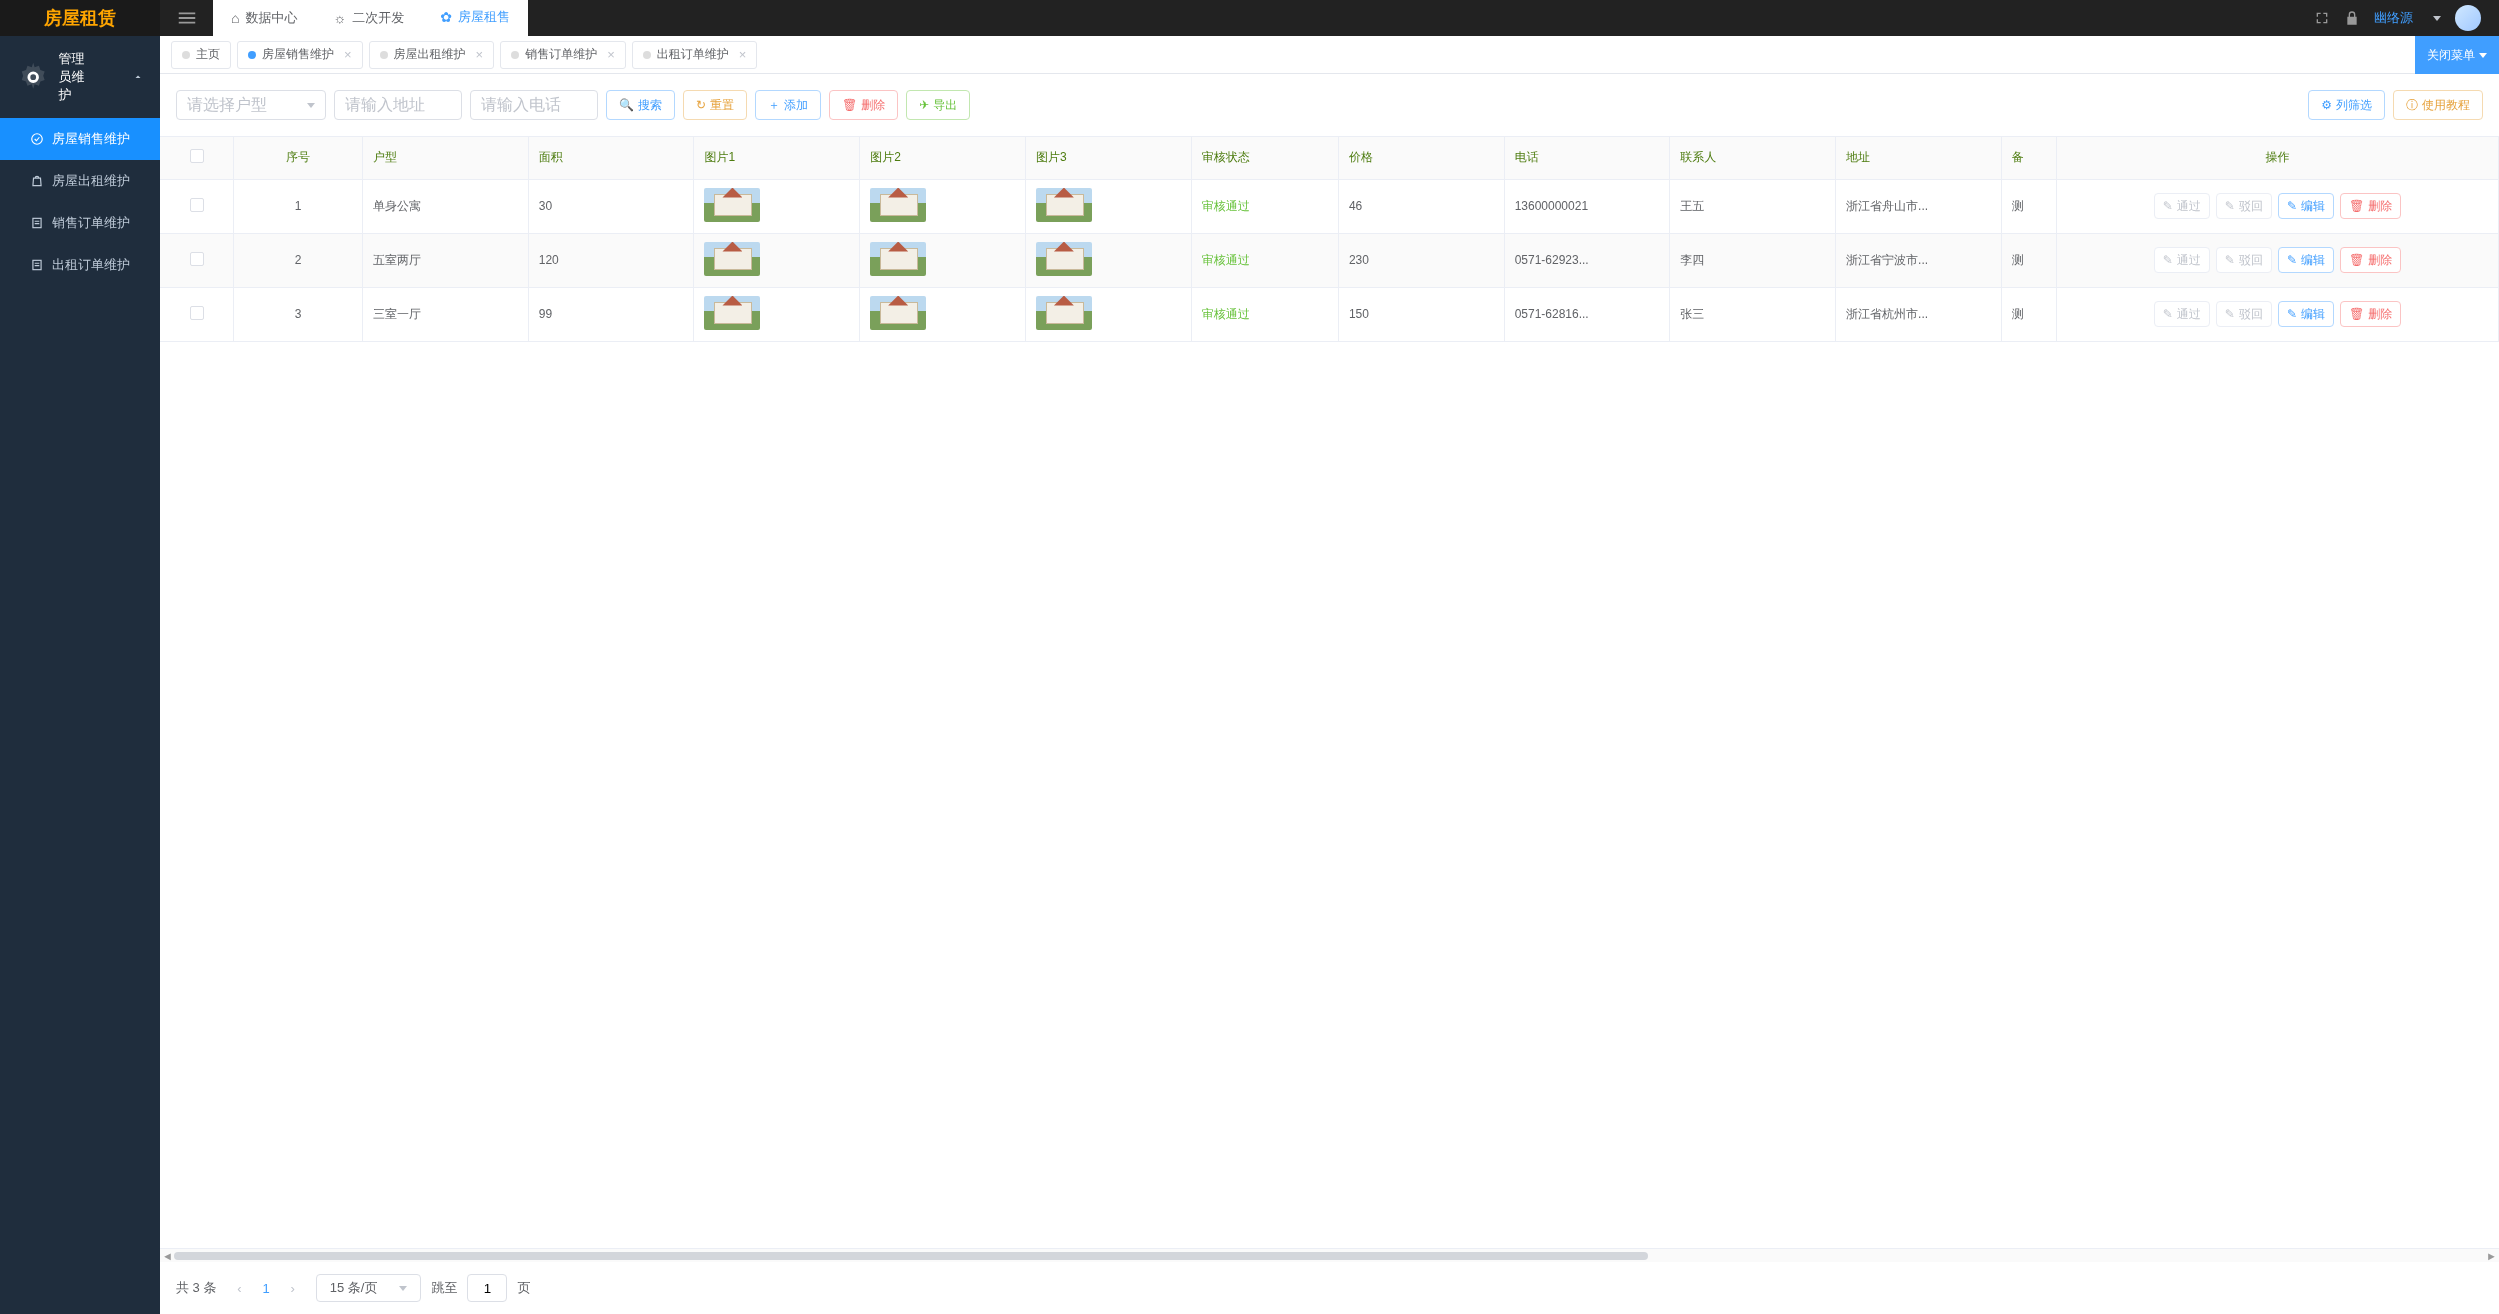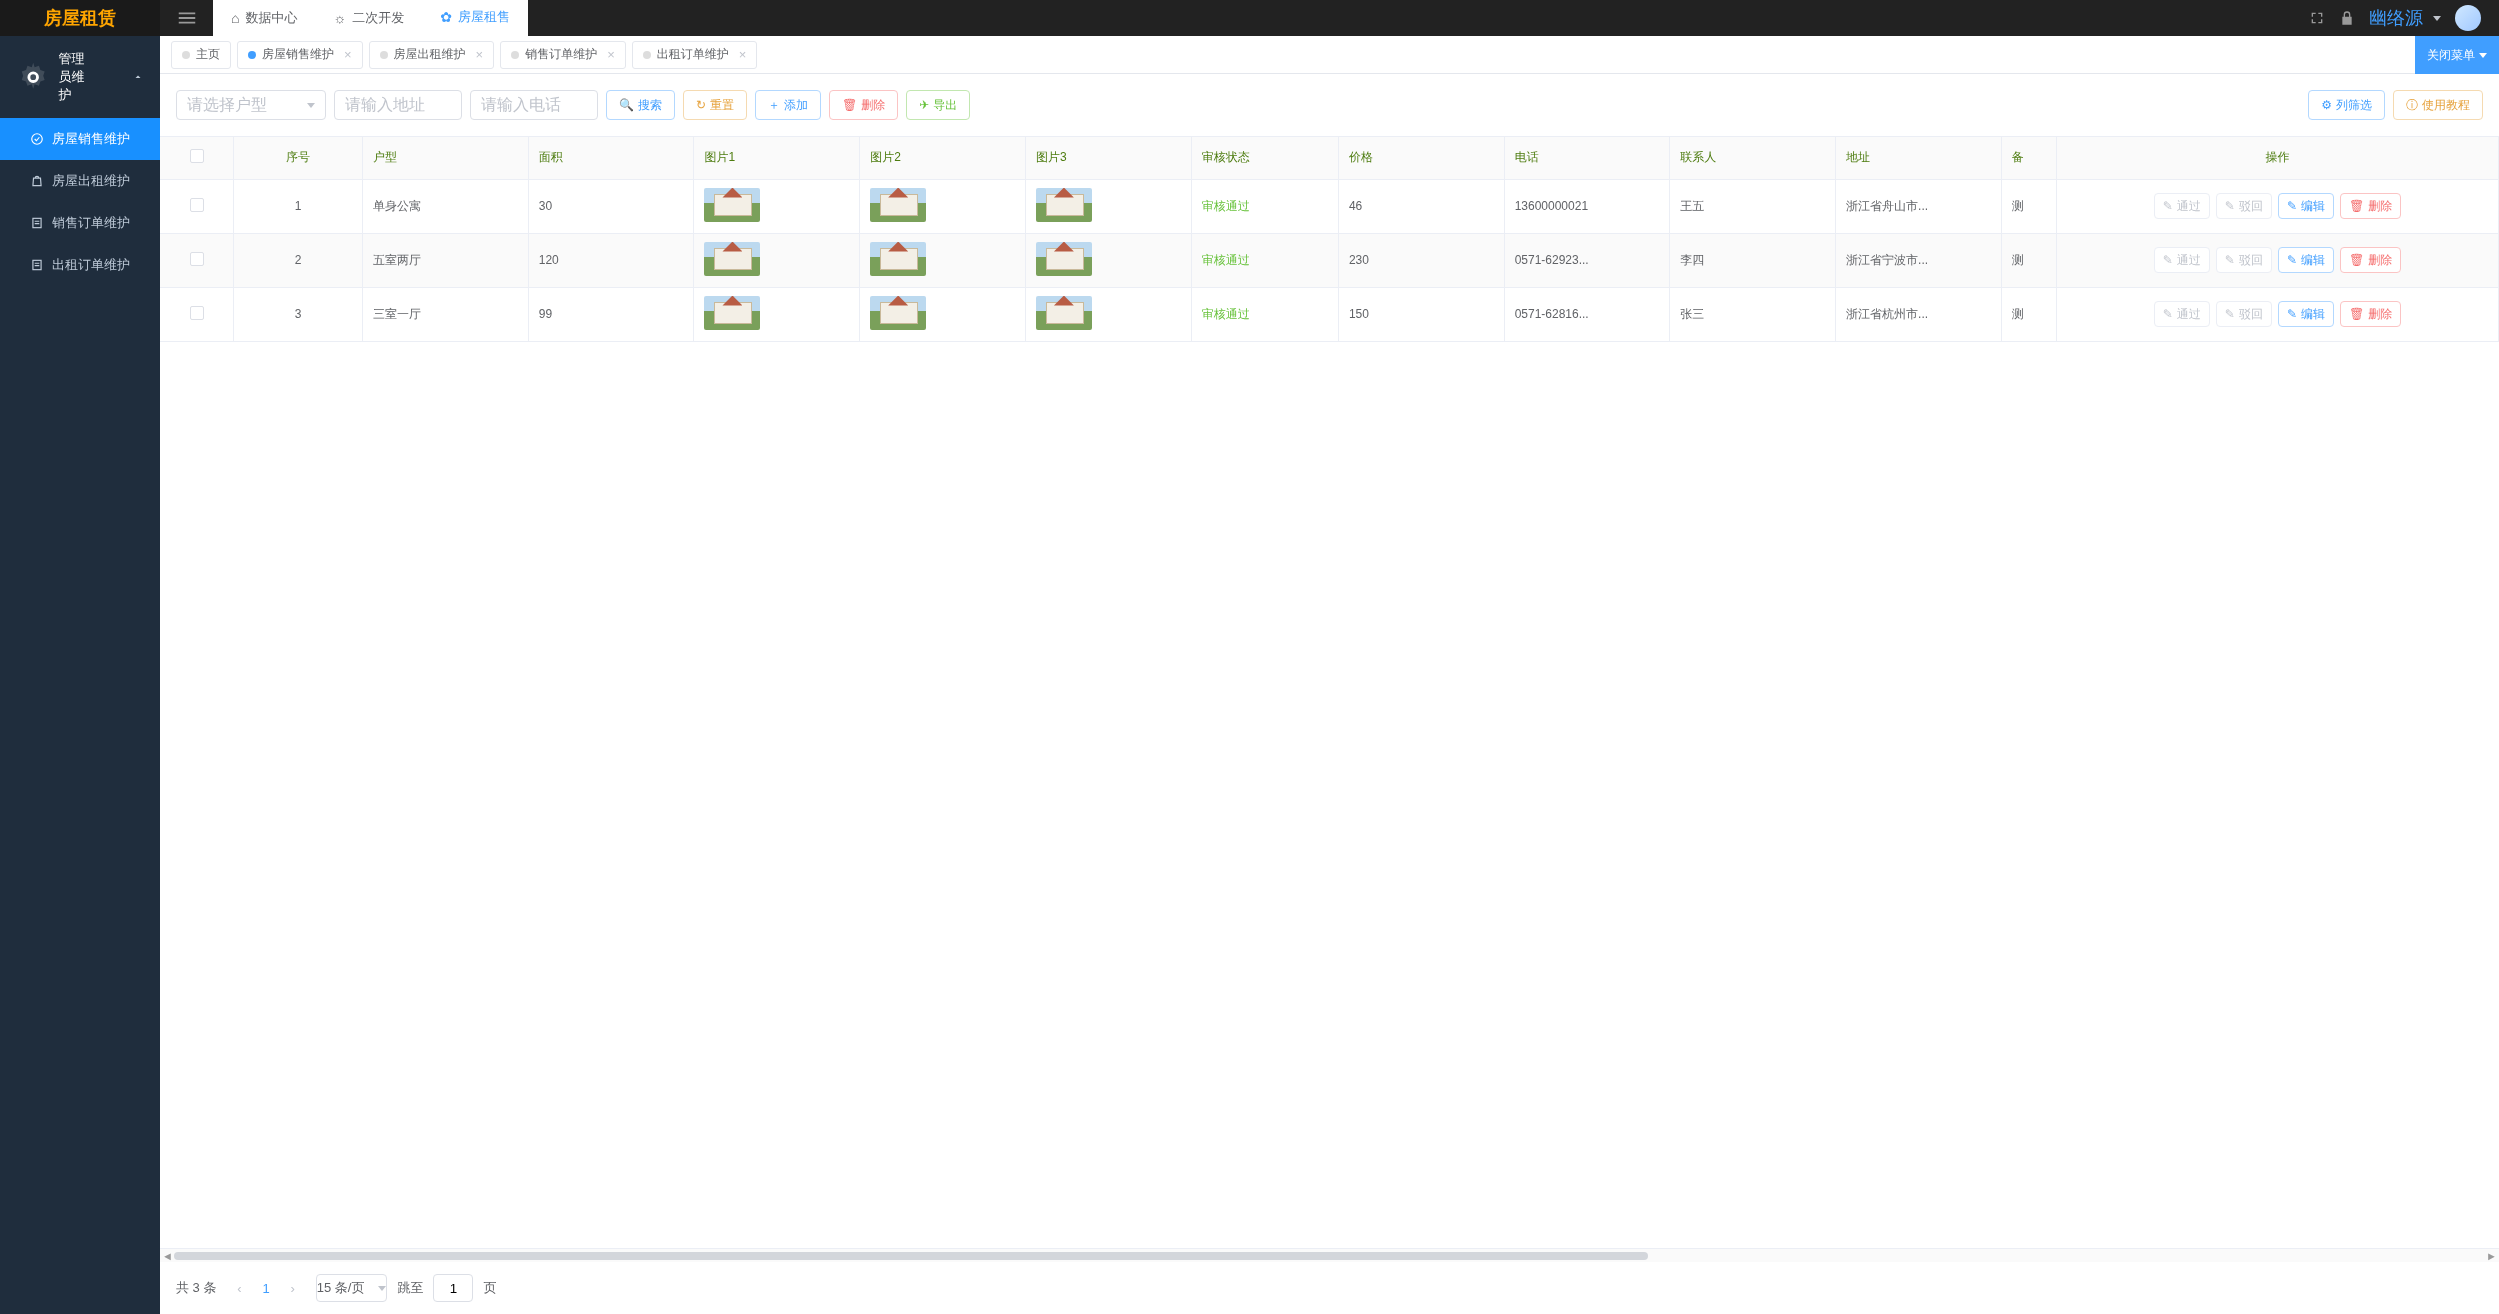--- a/index.html
+++ b/index.html
@@ -11,21 +11,21 @@
 .logo { width: 160px; height: 40px; display: flex; align-items: center; justify-content: center; color: #ffa500; font-size: 18px; font-weight: bold; background: #1a1a1a; }
 .hamburger { width: 53px; height: 40px; display: flex; align-items: center; justify-content: center; cursor: pointer; }
 .hamburger svg { width: 22px; height: 22px; fill: #999; }
 .top-tabs { display: flex; height: 40px; background: #222; }
 .top-tab { display: flex; align-items: center; padding: 0 18px; height: 40px; color: #888; cursor: pointer; gap: 6px; font-size: 13px; }
 .top-tab.active-white { background: #fff; color: #606266; }
 .top-tab.active-blue { color: #409eff; border-bottom: 2px solid #409eff; background:#fff; }
 .top-tab .ticon { font-size: 14px; }
 .top-right { margin-left: auto; display: flex; align-items: center; gap: 14px; padding-right: 18px; height: 40px; }
 .top-right .sq { width: 16px; height: 16px; fill: #999; cursor:pointer; }
-.user-name { color: #409eff; font-size: 18px; cursor:pointer; display:flex; align-items:center; gap:10px;}
+.user-name { color: #409eff; font-size: 13px; cursor:pointer; display:flex; align-items:center; gap:20px;}
 .avatar { width: 26px; height: 26px; border-radius: 50%; background: linear-gradient(135deg,#d0e8ff,#a0c8ff); cursor:pointer; }
 
 
 .body { flex: 1; display: flex; min-height: 0; }
 .sidebar { width: 160px; background: #1f2d3d; color: #bfcbd9; display:flex; flex-direction:column; }
 .side-group { display: flex; align-items: center; justify-content: space-between; padding: 14px 16px; color: #fff; font-size: 13px; background:#1f2d3d; cursor:pointer;}
 .side-group .left { display:flex; align-items:center; gap:8px;}
 .side-item { display: flex; align-items: center; gap: 8px; padding: 12px 16px 12px 30px; font-size: 13px; cursor: pointer; color:#bfcbd9; }
 .side-item.active { background: #1890ff; color: #fff; }
 .side-item .sicon { width:14px; height:14px; fill:currentColor; }
@@ -82,21 +82,21 @@
 .ops .btn { height:26px; padding:0 8px; font-size:12px;}
 .hscroll{ height:14px; background:#fafafa; border-top:1px solid #ebeef5; position:relative;}
 .hscroll .thumb-bar{ position:absolute; left:14px; top:3px; height:8px; width:63%; background:#d3d6db; border-radius:4px;}
 .hscroll .arrow{position:absolute; top:1px; font-size:11px; color:#999;}
 .hscroll .arrow.l{left:2px;} .hscroll .arrow.r{right:2px;}
 
 
 .pager { display:flex; align-items:center; gap:10px; padding:12px 16px; font-size:13px; color:#606266;}
 .pager .pg-btn{ width:26px; height:26px; display:flex; align-items:center; justify-content:center; cursor:pointer; color:#c0c4cc;}
 .pager .pg-num{ color:#409eff; font-weight:500; cursor:pointer;}
-.pager .size-sel{ height:28px; border:1px solid #dcdfe6; border-radius:4px; padding:0 0; display:flex; align-items:center; gap:14px; cursor:pointer;}
+.pager .size-sel{ height:28px; border:1px solid #dcdfe6; border-radius:4px; padding:0 13px; display:flex; align-items:center; gap:22px; cursor:pointer;}
 .pager .jump-inp{ width:40px; height:28px; border:1px solid #dcdfe6; border-radius:4px; text-align:center;}
 .caret{width:0;height:0;border-left:4px solid transparent;border-right:4px solid transparent;border-top:5px solid #c0c4cc;display:inline-block;}
 </style>
 </head>
 <body>
 
 <div class="app">
 
   <div class="top-header">
     <div class="logo">房屋租赁</div>

